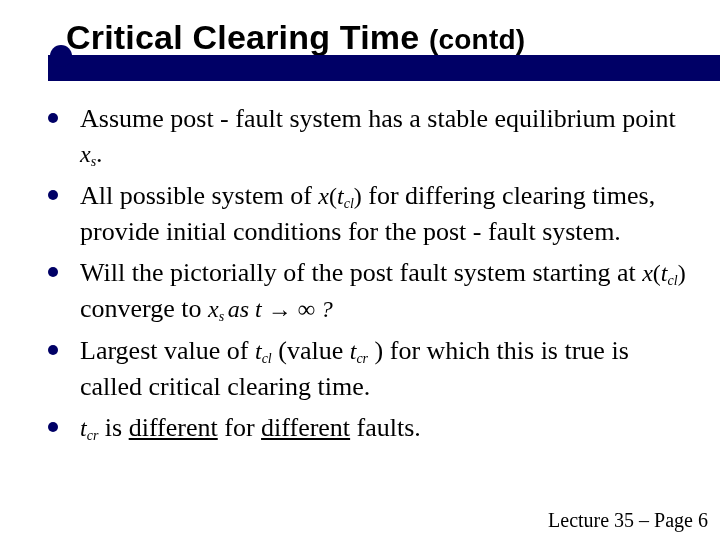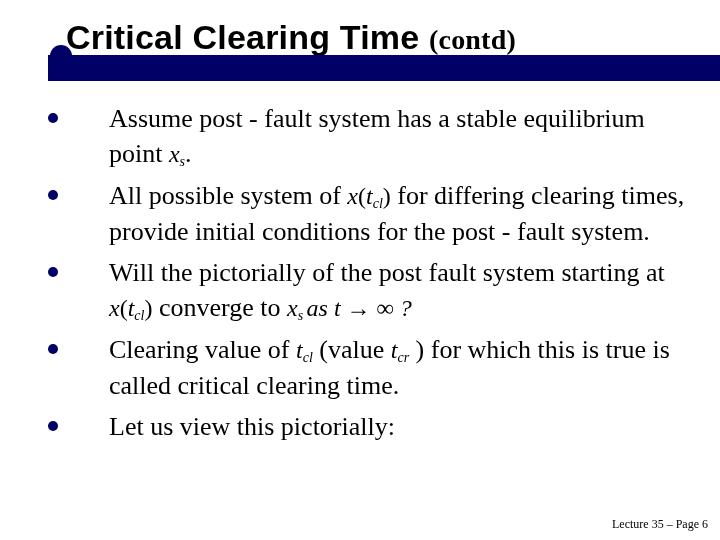--- a/index.html
+++ b/index.html
@@ -1,32 +1,32 @@
 <!DOCTYPE html>
 <html><head>
 <meta charset="utf-8">
 <style>
   * { margin: 0; padding: 0; box-sizing: border-box; }
   html, body { width: 720px; height: 540px; background: #ffffff; font-family: "Times New Roman", Times, serif; color: #000; overflow: hidden; }
   .slide { width: 720px; height: 540px; position: relative; padding: 18px 24px 24px 48px; }
   .title-wrap { position: relative; margin-left: 18px; margin-bottom: 28px; }
   .title { font-family: Arial, Helvetica, sans-serif; font-weight: 700; font-size: 34px; letter-spacing: 0.2px; }
-  .title .sub { font-size: 28px; font-family: Liberation Serif, serif; }
+  .title .sub { font-size: 28px; }
   .underline { position: absolute; left: -18px; right: -40px; height: 26px; background: #000066; bottom: -24px; z-index: 1; }
   .underline .circle { position: absolute; width: 22px; height: 22px; background: #000066; border-radius: 50%; left: 2px; top: -10px; }
   .content { position: relative; z-index: 2; margin-top: 44px; }
   ul.bullets { list-style: none; padding-left: 0; }
-  ul.bullets > li { display: flex; align-items: flex-start; margin-bottom: 6px; gap: 29px; }
+  ul.bullets > li { display: flex; align-items: flex-start; margin-bottom: 6px; }
   .dot { width: 10px; height: 10px; background: #000066; border-radius: 50%; flex: 0 0 auto; margin-top: 12px; margin-right: 22px; }
   .line { font-size: 26px; line-height: 1.35; }
   .math { font-family: "Times New Roman", Times, serif; font-style: italic; font-size: 24px; }
   .mathn { font-style: normal; }
   .sub-s { font-size: 14px; vertical-align: -4px; }
   .udl { text-decoration: underline; }
-  .footer { position: absolute; bottom: 8px; right: 12px; font-size: 12px; }
+  .footer { position: absolute; bottom: 8px; right: 12px; font-size: 20px; }
 </style>
 </head>
 <body>
 
 <div class="slide">
 
   <div class="title-wrap">
     <h1 class="title">
       <span>Critical Clearing Time </span><span class="sub">(contd)</span>
     </h1>
@@ -55,29 +55,29 @@
       <li>
         <span class="dot"></span>
         <span class="line">
           <span>Will the pictorially of the post fault system starting at </span><span class="math">x</span><span class="math mathn">(</span><span class="math">t</span><span class="math sub-s">cl</span><span class="math mathn">)</span><span> converge to </span><span class="math">x</span><span class="math sub-s">s </span><span class="math"> as  t → ∞ ?</span>
         </span>
       </li>
 
       <li>
         <span class="dot"></span>
         <span class="line">
-          <span>Clearing value of </span><span class="math">t</span><span class="math sub-s">cl</span><span> (value </span><span class="math">t</span><span class="math sub-s">cr</span><span> ) for which this is true is called critical clearing time.</span>
+          <span>Largest value of </span><span class="math">t</span><span class="math sub-s">cl</span><span> (value </span><span class="math">t</span><span class="math sub-s">cr</span><span> ) for which this is true is called critical clearing time.</span>
         </span>
       </li>
-
 
       <li>
         <span class="dot"></span>
         <span class="line">
-          <span>Let us view this pictorially:</span>
+          <span class="math">t</span><span class="math sub-s">cr</span><span> is </span><span class="udl">different</span><span> for </span><span class="udl">different</span><span> faults.</span>
         </span>
       </li>
+
 
     </ul>
   </div>
 
   <div class="footer">Lecture 35 – Page 6</div>
 </div>
 
 </body></html>

